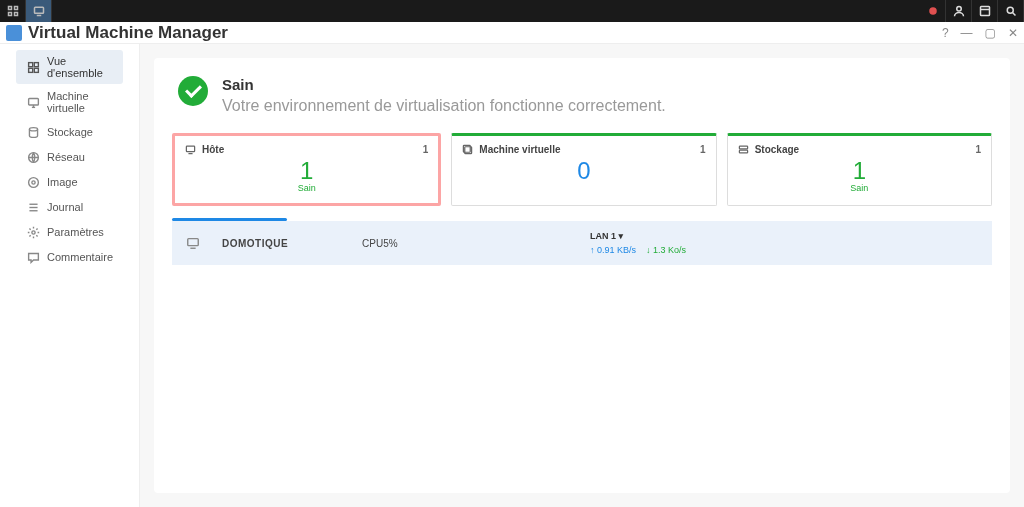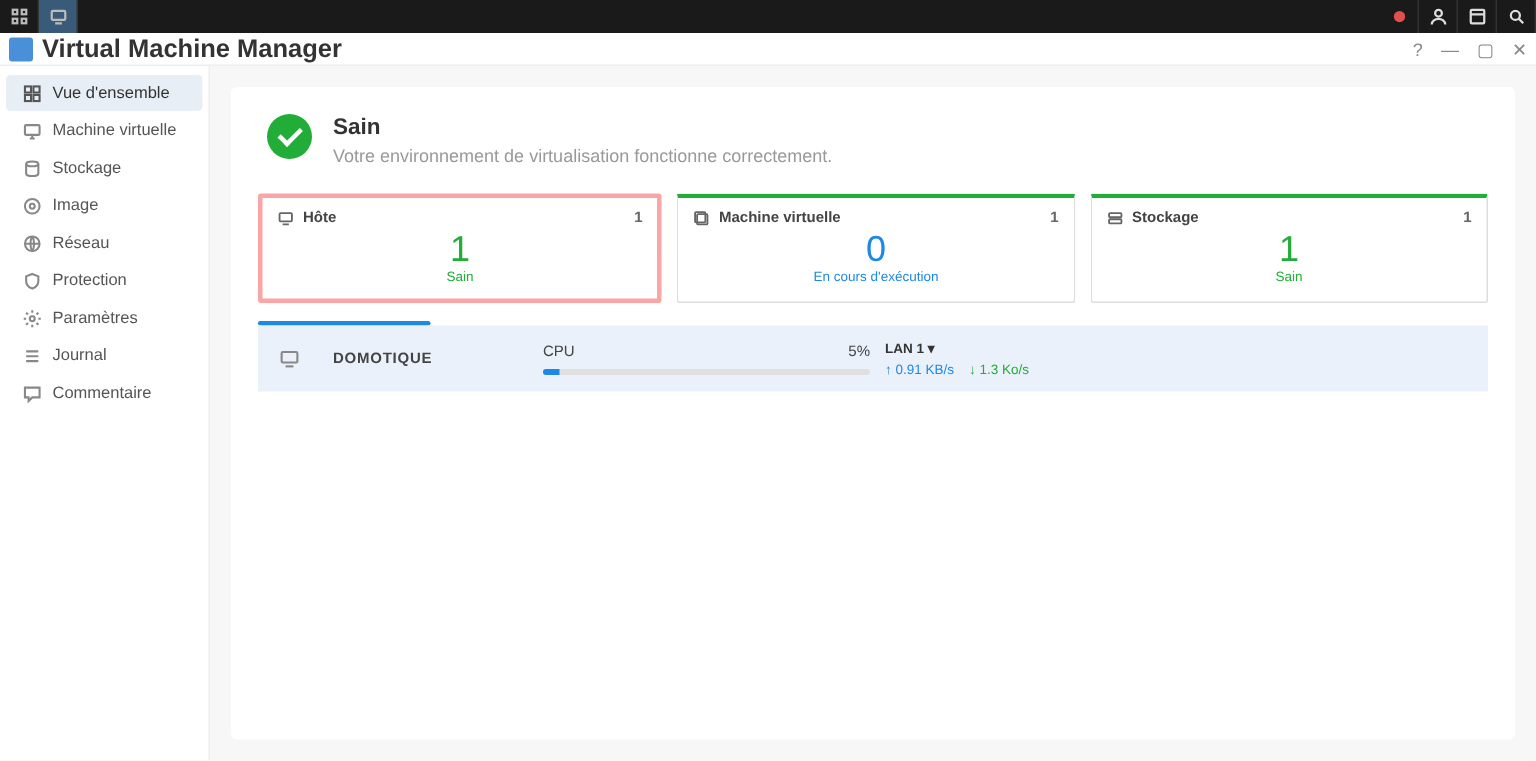--- a/index.html
+++ b/index.html
@@ -21,36 +21,36 @@
   .app-icon { width: 16px; height: 16px; background: #4a90d9; margin-right: 6px; border-radius: 2px; }
   .title { font-size: 17px; font-weight: bold; color: #333; flex: 1; }
   .win-controls { display: flex; gap: 12px; color: #888; font-size: 12px; }
   .win-controls span { cursor: pointer; }
   
   
   .main { display: flex; height: calc(507px - 44px); background: #fff; }
   
   
   .sidebar { width: 140px; background: #fff; border-right: 1px solid #eee; padding-top: 6px; }
-  .nav-item { display: flex; align-items: center; padding: 5px 10px; font-size: 11px; color: #555; cursor: pointer; border-radius: 3px; margin: 0 4px 1px; }
+  .nav-item { display: flex; align-items: center; padding: 5px 10px; font-size: 11px; color: #555; cursor: pointer; border-radius: 3px; margin: 0 16px 1px; }
   .nav-item.active { background: #e8eef5; color: #333; font-weight: 500; }
   .nav-icon { width: 14px; height: 14px; margin-right: 7px; display:flex; align-items:center; justify-content:center; flex-shrink: 0; }
   .nav-icon svg { width:13px; height:13px; stroke:#888; stroke-width:1.7; fill:none; }
   .nav-item.active .nav-icon svg { stroke:#555; }
   
   
   .content { flex: 1; padding: 14px; background: #f7f7f7; overflow: auto; }
   .panel { background: #fff; border-radius: 4px; padding: 18px; height: 100%; }
   
   
   .health { display: flex; align-items: flex-start; gap: 14px; margin-bottom: 18px; padding-left: 6px; }
   .health-badge { width: 30px; height: 30px; border-radius: 50%; background: #22ac38; display: flex; align-items: center; justify-content: center; }
   .health-badge::after { content: ""; width: 12px; height: 6px; border-left: 3px solid #fff; border-bottom: 3px solid #fff; transform: rotate(-45deg); margin-top: -3px; }
   .health-title { font-size: 15px; font-weight: bold; color: #333; margin-bottom: 4px; }
-  .health-desc { font-size: 12px; color: #999; }
+  .health-desc { font-size: 16px; color: #999; }
   
   
   .cards { display: flex; gap: 10px; margin-bottom: 12px; }
   .card { flex: 1; border: 1px solid #ddd; border-top: 3px solid #22ac38; border-radius: 2px; padding: 8px 10px; position: relative; cursor: pointer; }
   .card.selected { border: 3px solid #fca5a5; }
   .card-header { display: flex; align-items: center; justify-content: space-between; font-size: 10px; font-weight: bold; color: #444; }
   .card-header-left { display: flex; align-items: center; gap: 6px; }
   .card-icon { width:11px; height:11px; display:flex; align-items:center; justify-content:center; }
   .card-icon svg { width:11px; height:11px; stroke:#666; stroke-width:1.8; fill:none; }
   .card-count { font-size: 10px; color: #666; }
@@ -59,21 +59,21 @@
   .c-green { color: #22ac38; }
   .c-blue { color: #1e88e5; }
   
   .tab-indicator { height: 3px; width: 115px; background: #1e88e5; margin-bottom: 0; border-radius: 2px; }
   
   
   .host-row { background: #eaf1fa; border-radius: 0; padding: 10px 14px; display: grid; grid-template-columns: 26px 130px 1fr 1fr 160px; align-items: center; font-size: 10px; color: #444; gap: 10px; }
   .host-icon { width:14px; height:14px; }
   .host-icon svg { width:14px; height:14px; stroke:#888; stroke-width:1.6; fill:none; }
   .host-name { font-weight: bold; letter-spacing: 0.5px; }
-  .metric { display: flex; flex-direction: column; gap: 6px; }
+  .metric { display: flex; flex-direction: row; gap: 6px; }
   .metric-top { display: flex; justify-content: space-between; }
   .bar { height: 4px; background: #e0e0e0; border-radius: 2px; overflow: hidden; }
   .bar-fill { height: 100%; background: #1e88e5; }
   .lan-block { font-size: 9px; }
   .lan-label { font-weight: bold; color: #333; }
   .lan-stats { display: flex; gap: 10px; margin-top: 4px; }
   .arrow { font-size: 9px; }
   .up-v { color: #1e88e5; }
   .down-v { color: #22ac38; }
 </style>
@@ -165,60 +165,52 @@
             <ellipse cx="8" cy="4" rx="5" ry="2"></ellipse>
             <path d="M3 4v8c0 1.1 2.2 2 5 2s5-.9 5-2V4"></path>
           </svg>
         </span>
       <span>Stockage</span>
     </div>
     <div class="nav-item">
       <span class="nav-icon">
           <svg viewBox="0 0 16 16">
             <circle cx="8" cy="8" r="6"></circle>
+            <path d="M2 8h12M8 2c2 3 2 9 0 12M8 2c-2 3-2 9 0 12"></path>
+          </svg>
+        </span>
+      <span>Réseau</span>
+    </div>
+    <div class="nav-item">
+      <span class="nav-icon">
+          <svg viewBox="0 0 16 16">
+            <circle cx="8" cy="8" r="6"></circle>
             <circle cx="8" cy="8" r="2"></circle>
           </svg>
         </span>
       <span>Image</span>
-    </div>
-    <div class="nav-item">
-      <span class="nav-icon">
-          <svg viewBox="0 0 16 16">
-            <circle cx="8" cy="8" r="6"></circle>
-            <path d="M2 8h12M8 2c2 3 2 9 0 12M8 2c-2 3-2 9 0 12"></path>
-          </svg>
-        </span>
-      <span>Réseau</span>
-    </div>
-    <div class="nav-item">
-      <span class="nav-icon">
-          <svg viewBox="0 0 16 16">
-            <path d="M8 2l5 2v4c0 3-2 5-5 6-3-1-5-3-5-6V4l5-2z"></path>
-          </svg>
-        </span>
-      <span>Protection</span>
-    </div>
-    <div class="nav-item">
-      <span class="nav-icon">
-          <svg viewBox="0 0 16 16">
-            <circle cx="8" cy="8" r="2"></circle>
-            <path d="M8 1v2M8 13v2M1 8h2M13 8h2M3 3l1.5 1.5M11.5 11.5L13 13M13 3l-1.5 1.5M4.5 11.5L3 13"></path>
-          </svg>
-        </span>
-      <span>Paramètres</span>
     </div>
     <div class="nav-item">
       <span class="nav-icon">
           <svg viewBox="0 0 16 16">
             <line x1="3" y1="4" x2="13" y2="4"></line>
             <line x1="3" y1="8" x2="13" y2="8"></line>
             <line x1="3" y1="12" x2="13" y2="12"></line>
           </svg>
         </span>
       <span>Journal</span>
+    </div>
+    <div class="nav-item">
+      <span class="nav-icon">
+          <svg viewBox="0 0 16 16">
+            <circle cx="8" cy="8" r="2"></circle>
+            <path d="M8 1v2M8 13v2M1 8h2M13 8h2M3 3l1.5 1.5M11.5 11.5L13 13M13 3l-1.5 1.5M4.5 11.5L3 13"></path>
+          </svg>
+        </span>
+      <span>Paramètres</span>
     </div>
     <div class="nav-item">
       <span class="nav-icon">
           <svg viewBox="0 0 16 16">
             <path d="M2 3h12v8H8l-3 3v-3H2z"></path>
           </svg>
         </span>
       <span>Commentaire</span>
     </div>
   </div>
@@ -258,21 +250,20 @@
                   <svg viewBox="0 0 16 16">
                     <rect x="4" y="4" width="10" height="10" rx="1"></rect>
                     <rect x="2" y="2" width="10" height="10" rx="1"></rect>
                   </svg>
                 </span>
               <span>Machine virtuelle</span>
             </div>
             <span class="card-count">1</span>
           </div>
           <div class="card-value c-blue">0</div>
-          <div class="card-status c-blue">En cours d'exécution</div>
         </div>
         <div class="card">
           <div class="card-header">
             <div class="card-header-left">
               <span class="card-icon">
                   <svg viewBox="0 0 16 16">
                     <rect x="2" y="3" width="12" height="4" rx="1"></rect>
                     <rect x="2" y="9" width="12" height="4" rx="1"></rect>
                   </svg>
                 </span>

